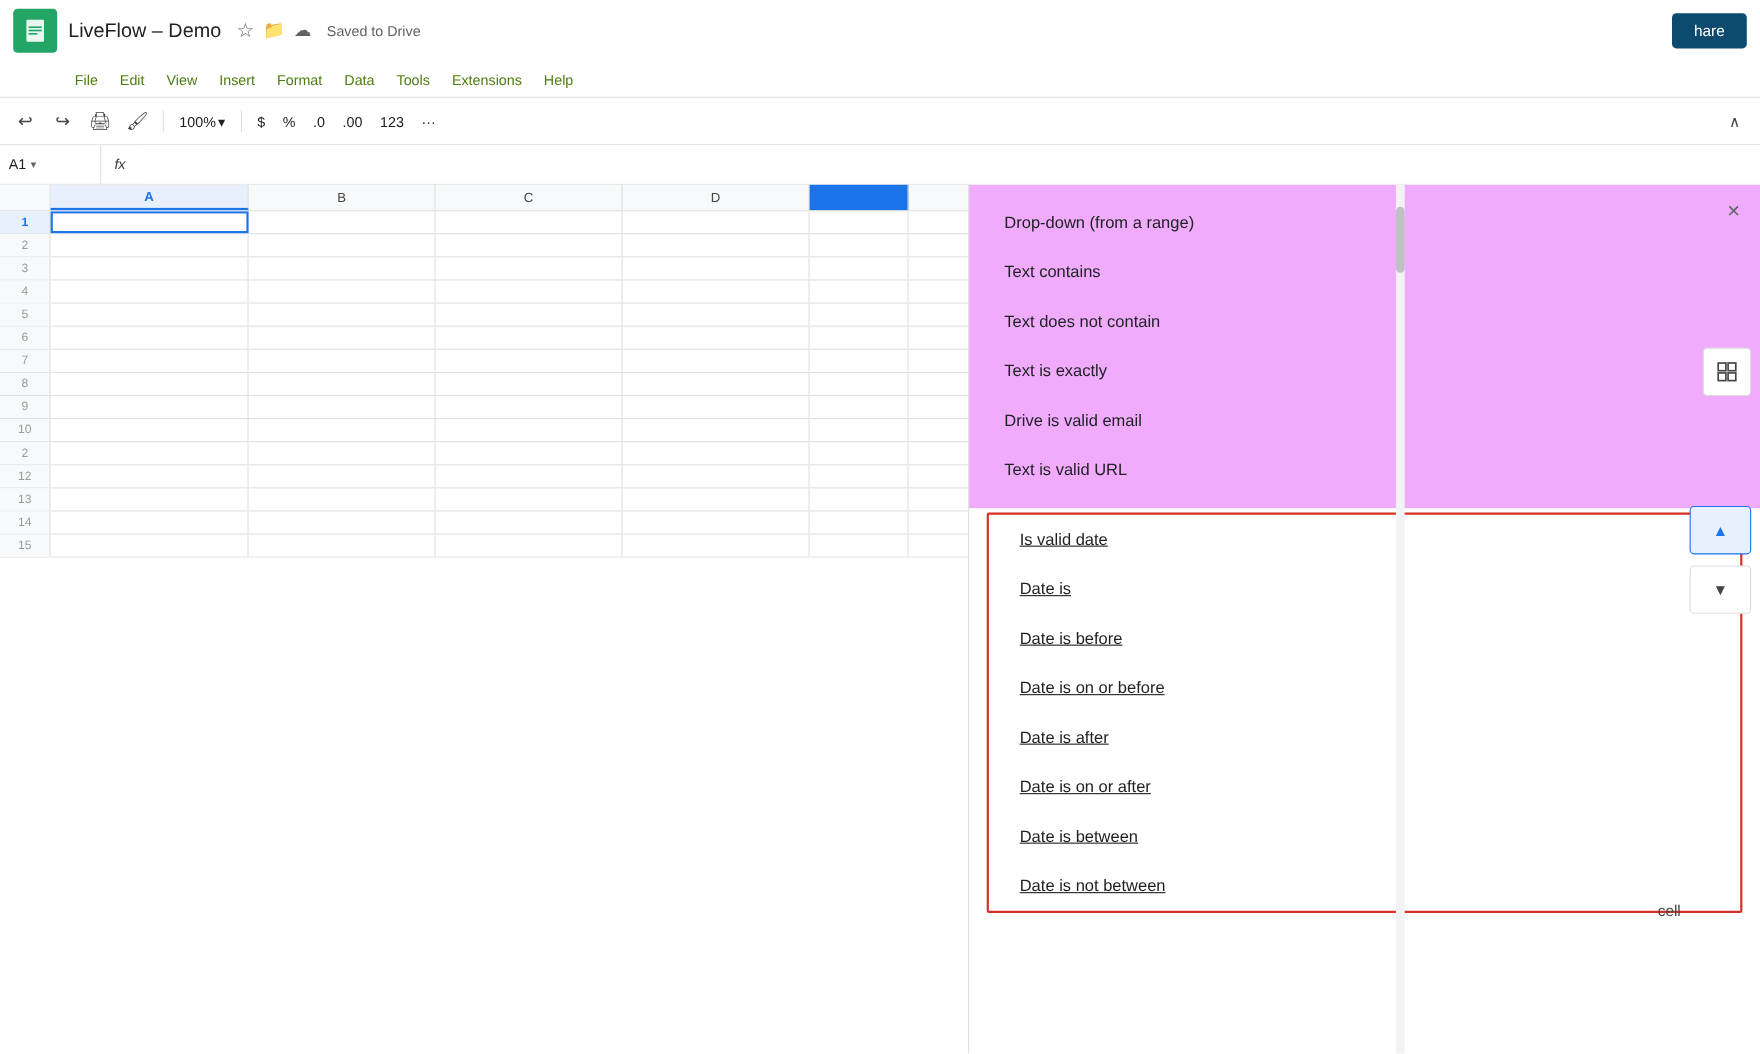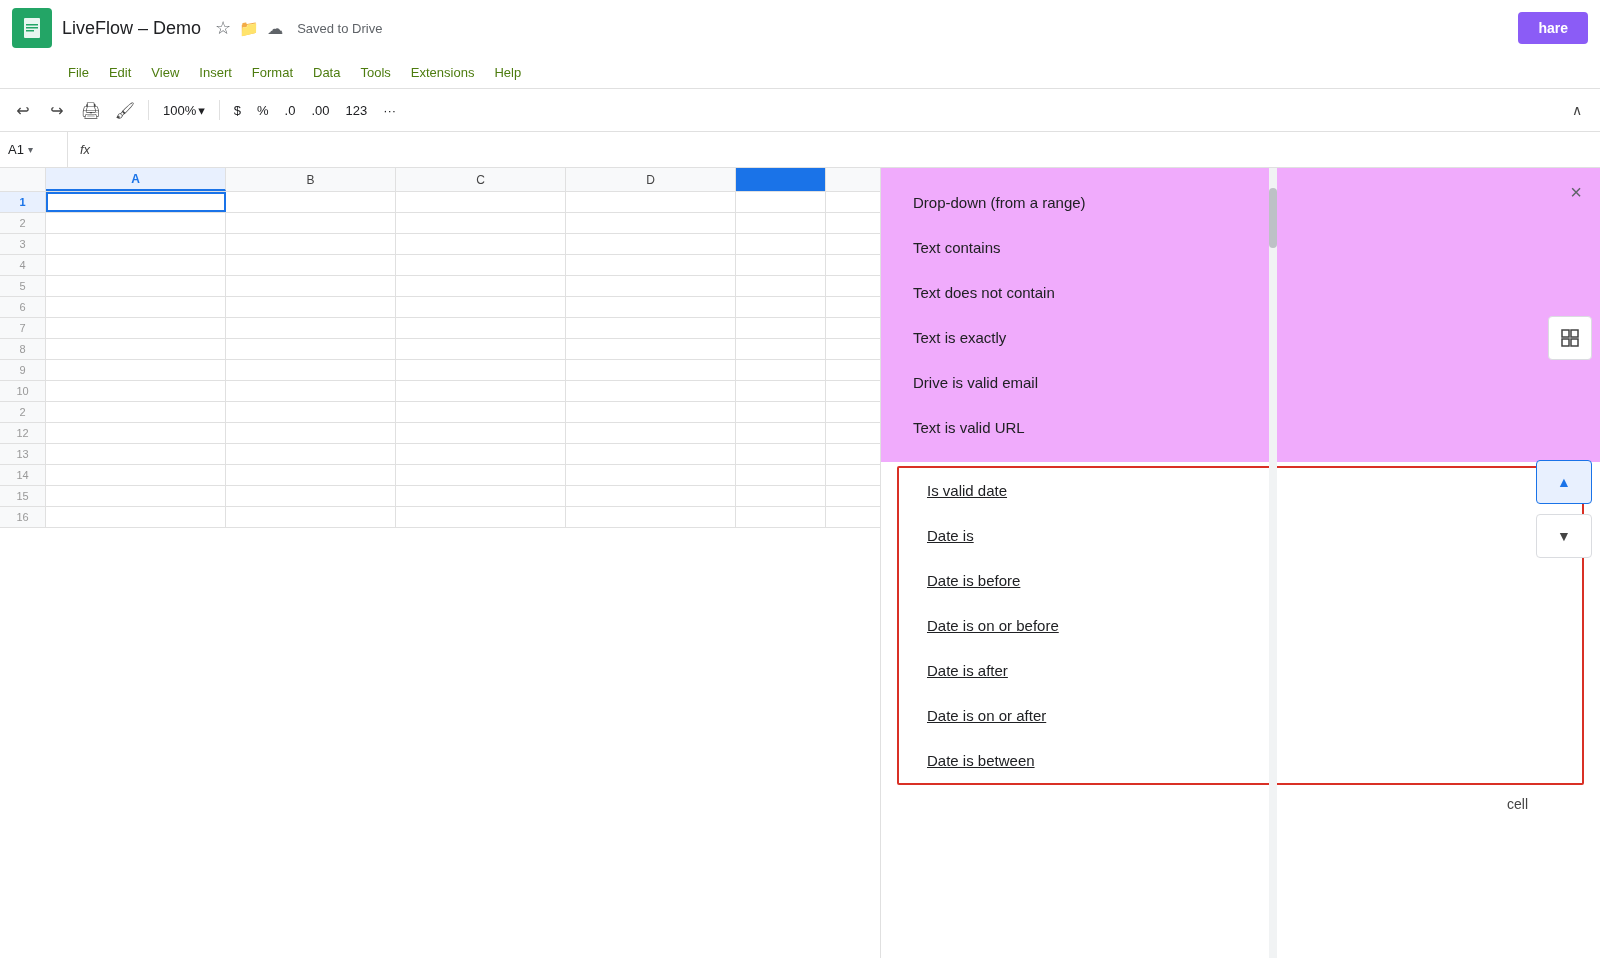--- a/index.html
+++ b/index.html
@@ -20,27 +20,27 @@
       border-radius: 4px;
       display: flex; align-items: center; justify-content: center;
       flex-shrink: 0;
     }
     .sheets-icon svg { width: 24px; height: 24px; }
     .doc-title { font-size: 18px; color: #202124; font-weight: 400; margin-right: 4px; }
     .title-icons { display: flex; align-items: center; gap: 8px; color: #5f6368; font-size: 18px; }
     .saved-to-drive { display: flex; align-items: center; gap: 6px; font-size: 13px; color: #5f6368; margin-left: 4px; }
     .share-btn {
       margin-left: auto;
-      background: #8b5cf6;
+      background: #0c4a6e;
       color: #fff;
       border: none;
       border-radius: 4px;
       padding: 8px 20px;
       font-size: 14px;
-      font-weight: 700;
+      font-weight: 400;
       cursor: pointer;
     }
 
     
     .menu-bar {
       display: flex;
       align-items: center;
       padding: 0 60px;
       height: 32px;
       gap: 4px;
@@ -90,21 +90,21 @@
       display: flex;
       align-items: center;
       height: 36px;
       border-bottom: 1px solid #e0e0e0;
       background: #fff;
     }
     .cell-ref {
       display: flex; align-items: center;
       padding: 0 8px;
       font-size: 13px; color: #202124;
-      width: 68px; border-right: 1px solid #e0e0e0;
+      width: 92px; border-right: 1px solid #e0e0e0;
       height: 100%;
     }
     .cell-ref-arrow { font-size: 10px; color: #5f6368; margin-left: 4px; }
     .fx-label {
       font-size: 13px; color: #404040;
       padding: 0 12px;
       font-style: italic;
     }
     .formula-input {
       flex: 1; height: 100%;
@@ -411,28 +411,20 @@
           <div class="grid-cell cell-e"></div>
         </div>
       <div class="grid-row">
           <div class="row-num">15</div>
           <div class="grid-cell cell-a"></div>
           <div class="grid-cell cell-b"></div>
           <div class="grid-cell cell-c"></div>
           <div class="grid-cell cell-d"></div>
           <div class="grid-cell cell-e"></div>
         </div>
-      <div class="grid-row">
-          <div class="row-num">16</div>
-          <div class="grid-cell cell-a"></div>
-          <div class="grid-cell cell-b"></div>
-          <div class="grid-cell cell-c"></div>
-          <div class="grid-cell cell-d"></div>
-          <div class="grid-cell cell-e"></div>
-        </div>
     </div>
   </div>
 
   <div style="position:relative; flex:1; background:#fff; border-left: 1px solid #e0e0e0; overflow:hidden;">
 
     <button class="close-btn" style="position:absolute;top:8px;right:8px;z-index:10;">×</button>
 
     <div style="position:absolute;right:8px;top:148px;width:44px;height:44px;background:#fff;border:1.5px solid #dadce0;border-radius:4px;display:flex;align-items:center;justify-content:center;cursor:pointer;">
       <svg width="20" height="20" viewBox="0 0 20 20">
         <rect x="2" y="2" width="7" height="7" fill="none" stroke="#444" stroke-width="1.5"></rect>
@@ -443,21 +435,21 @@
     </div>
 
     <div style="position:absolute;right:8px;top:292px;width:56px;height:44px;background:#e8f0fe;border:1.5px solid #1a73e8;border-radius:4px;display:flex;align-items:center;justify-content:center;cursor:pointer;">
       <span style="font-size:14px;color:#1a73e8;">▲</span>
     </div>
 
     <div style="position:absolute;right:8px;top:346px;width:56px;height:44px;background:#fff;border:1px solid #dadce0;border-radius:4px;display:flex;align-items:center;justify-content:center;cursor:pointer;">
       <span style="font-size:14px;color:#444;">▼</span>
     </div>
 
-    <span style="position:absolute;right:72px;bottom:146px;font-size:14px;color:#444;">cell</span>
+    <span style="position:absolute;right:72px;bottom:122px;font-size:14px;color:#444;">cell</span>
 
     <div style="position:absolute;left:388px;top:0;width:8px;height:100%;background:#f1f3f4;">
       <div style="width:8px;height:60px;background:#bdc1c6;border-radius:4px;margin-top:20px;"></div>
     </div>
 
     <div class="dropdown-upper">
 
       <div class="dropdown-item">
         <span>Drop-down (from a range)</span>
       </div>
@@ -493,16 +485,19 @@
       </div>
       <div class="dropdown-item">
         <span>Date is after</span>
       </div>
       <div class="dropdown-item">
         <span>Date is on or after</span>
       </div>
       <div class="dropdown-item">
         <span>Date is between</span>
       </div>
+      <div class="dropdown-item">
+        <span>Date is not between</span>
+      </div>
     </div>
 
   </div>
 </div>
 
 </body></html>

